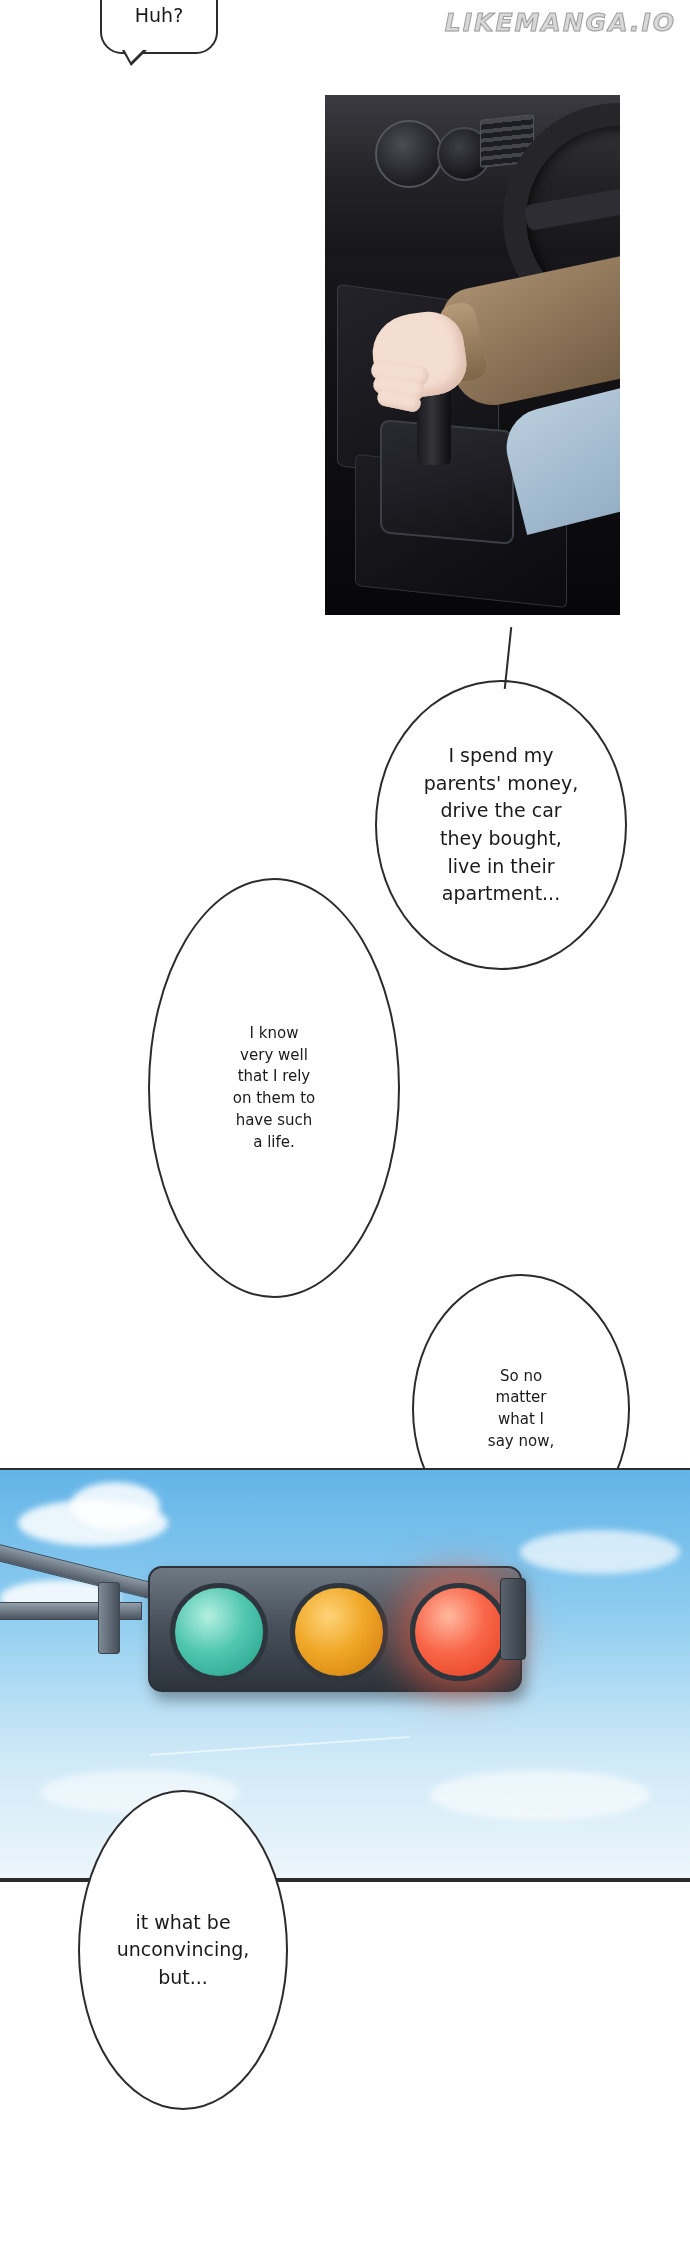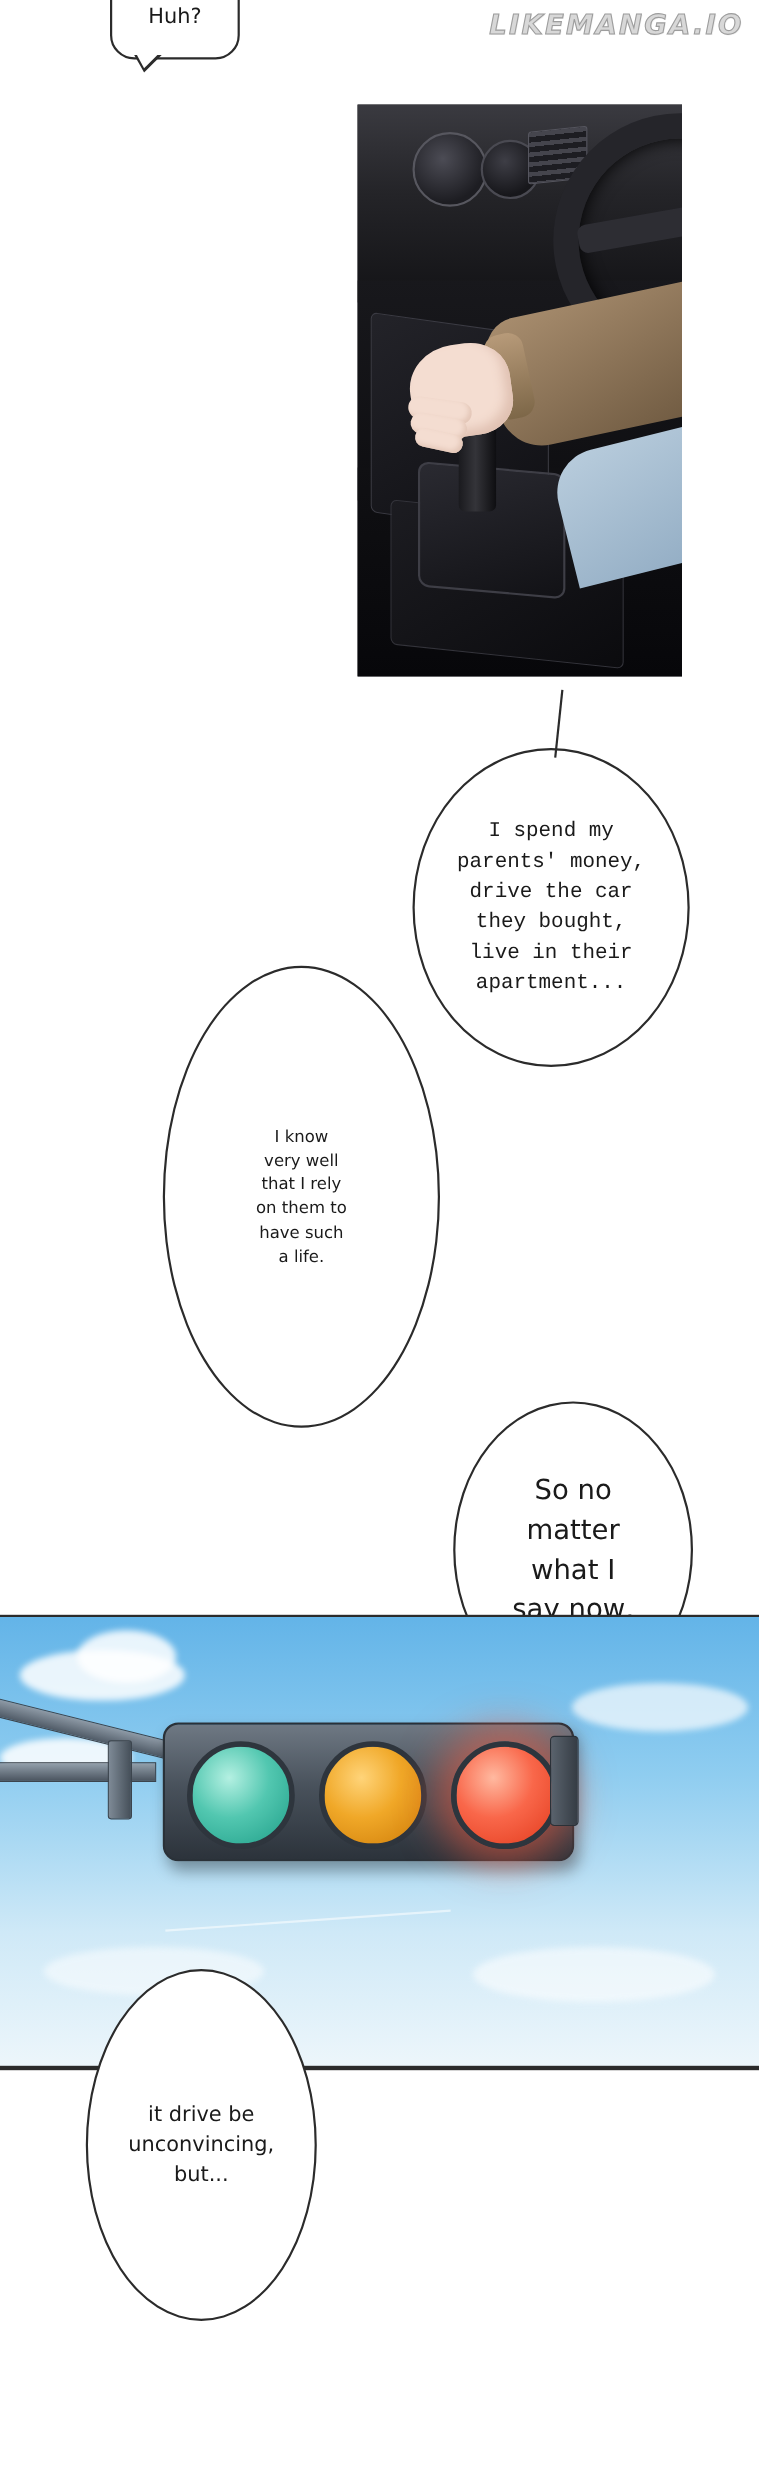--- a/index.html
+++ b/index.html
@@ -240,21 +240,20 @@
   }
 
   
   #bubble-spend {
     left: 375px;
     top: 680px;
     width: 252px;
     height: 290px;
     font-size: 19px;
     border-radius: 50% 50% 50% 50%;
-    font-family: Liberation Mono, monospace;
   }
   #bubble-spend .tail-spend {
     position: absolute;
     left: 130px;
     top: -55px;
     width: 2px;
     height: 62px;
     background: #2b2b2b;
     transform: rotate(6deg);
   }
@@ -267,21 +266,21 @@
     height: 420px;
     font-size: 15px;
   }
 
   
   #bubble-sono {
     left: 412px;
     top: 1274px;
     width: 218px;
     height: 270px;
-    font-size: 25px;
+    font-size: 15px;
   }
 
   
   #panel-sky {
     position: absolute;
     left: 0;
     top: 1468px;
     width: 690px;
     height: 410px;
     overflow: hidden;
@@ -471,18 +470,18 @@
       <div class="lens lens-yellow"></div>
       <div class="lens lens-red"></div>
     </div>
     <div class="hood"></div>
     <div class="road-line"></div>
   </div>
 
   <div id="divider-bottom"></div>
 
   <div class="bubble oval" id="bubble-unconv">
-    <span>it drive be
+    <span>it what be
 unconvincing,
 but...</span>
   </div>
 
 </div>
 
 </body></html>

